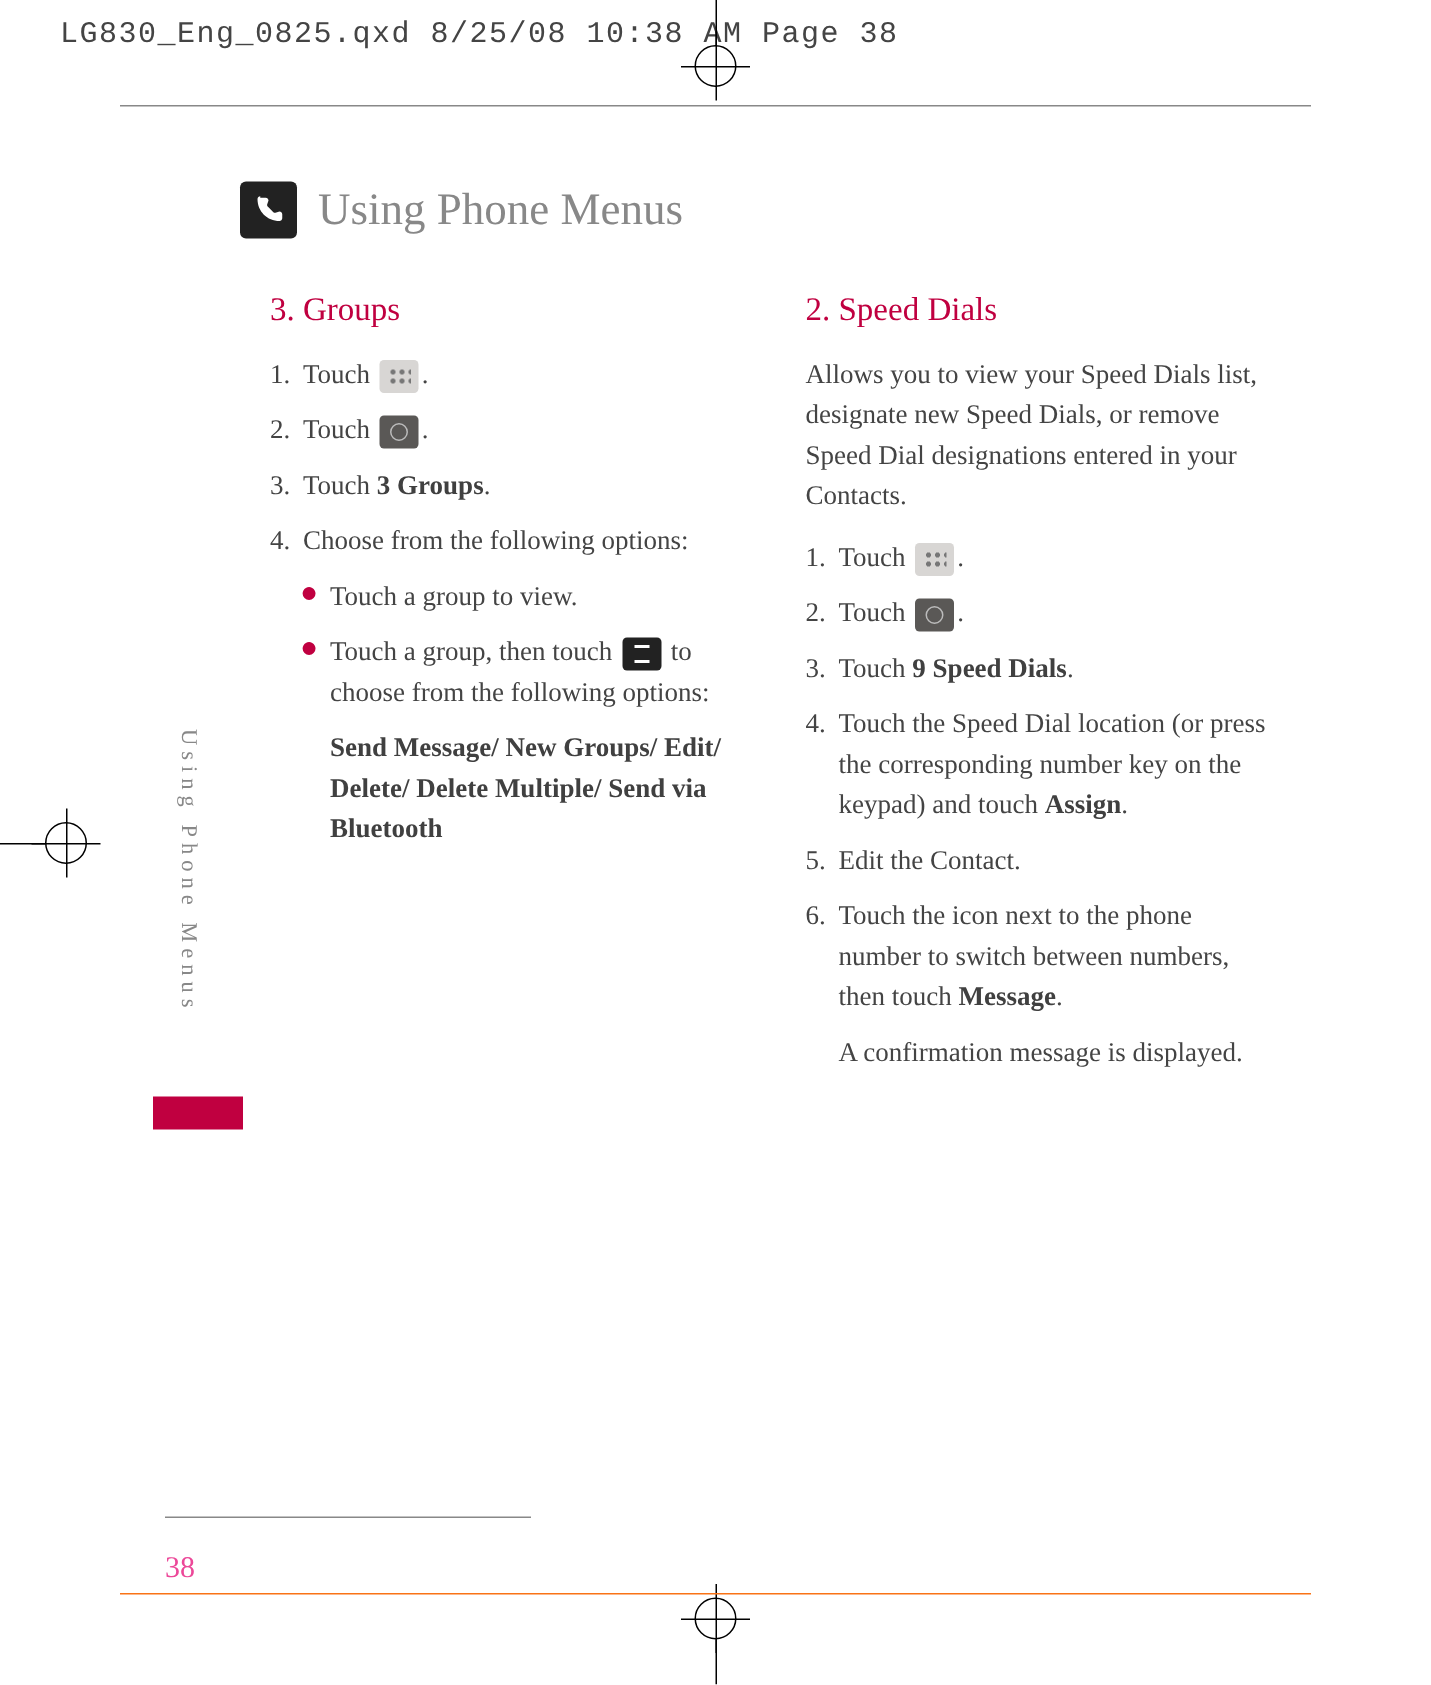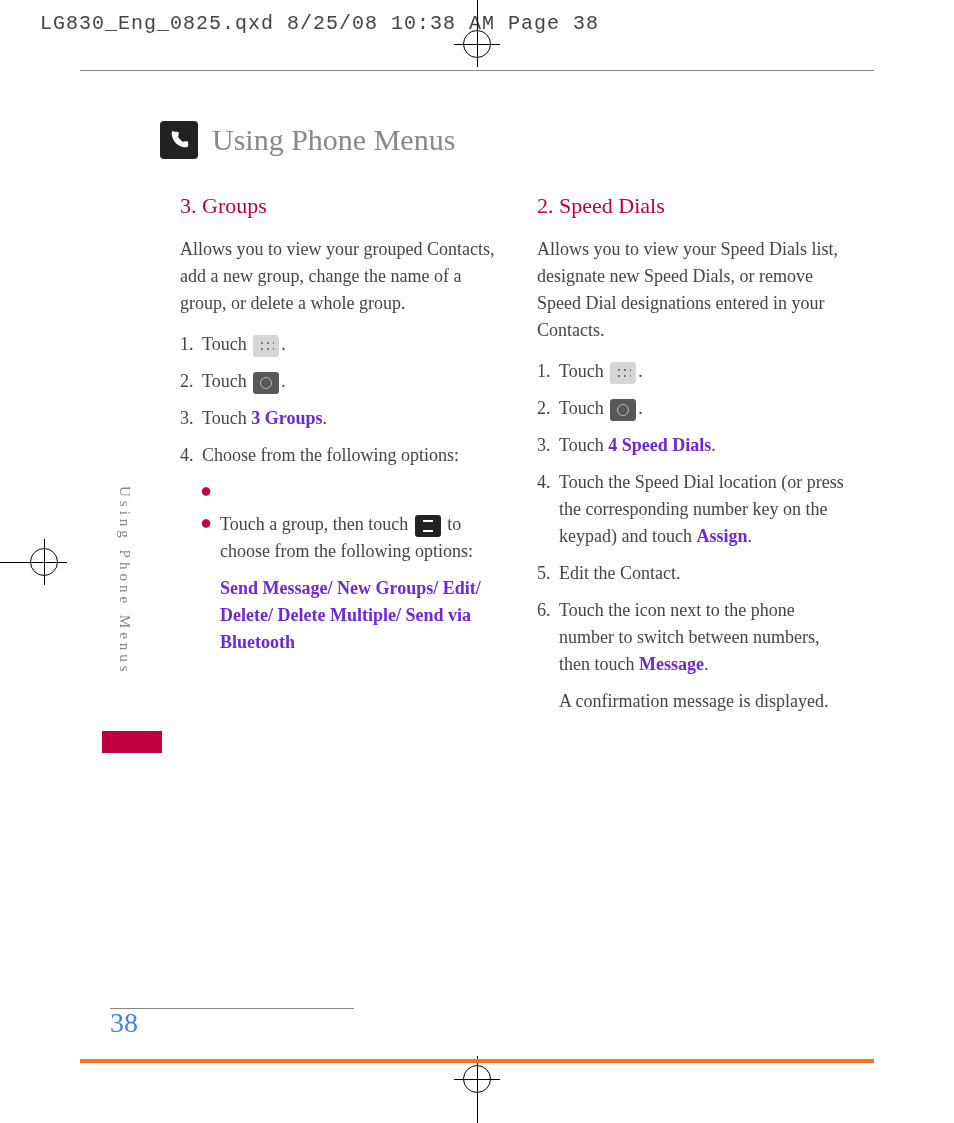--- a/index.html
+++ b/index.html
@@ -106,21 +106,21 @@
   .crop-mark-left .crop-circle-l::after {
     content:'';position:absolute;left:-10px;right:-10px;top:50%;height:1px;background:#000;
   }
   .page {
     position: absolute;
     top: 70px;
     left: 80px;
     right: 80px;
     bottom: 60px;
     border-top: 1px solid #888;
-    border-bottom: 4px solid #f97316;
+    border-bottom: 1px solid #f97316;
   }
   .page-title {
     display: flex;
     align-items: center;
     gap: 14px;
     margin: 50px 0 30px 80px;
     font-size: 30px;
     font-weight: 300;
     color: #888;
     font-family: Georgia, serif;
@@ -162,21 +162,21 @@
     margin-bottom: 10px;
   }
   .step-num {
     min-width: 22px;
   }
   .step-body {
     flex: 1;
   }
   .bold {
     font-weight: 600;
-    color: #6d28d9;
+    color: #404040;
   }
   .inline-icon {
     display: inline-flex;
     vertical-align: middle;
     width: 26px;
     height: 22px;
     background: #ccc;
     border-radius: 3px;
     align-items: center;
     justify-content: center;
@@ -245,24 +245,24 @@
   .side-accent {
     position: absolute;
     left: 22px;
     top: 660px;
     width: 60px;
     height: 22px;
     background: #c00040;
   }
   .page-number {
     position: absolute;
-    bottom: 20px;
+    bottom: 5px;
     left: 30px;
-    font-size: 28px;
-    color: #3b82f6;
+    font-size: 20px;
+    color: #ec4899;
   }
   .footer-rule {
     position:absolute;
     bottom: 50px;
     left: 30px;
     right: 520px;
     height:1px;
     background:#888;
   }
 </style>
@@ -292,21 +292,20 @@
     <span>Using Phone Menus</span>
   </div>
 
   <div class="side-label">Using Phone Menus</div>
   <div class="side-accent"></div>
 
   <div class="columns">
 
     <div class="col">
       <div class="section-title">3. Groups</div>
-      <div class="intro">Allows you to view your grouped Contacts, add a new group, change the name of a group, or delete a whole group.</div>
 
       <div class="step">
         <span class="step-num">1.</span>
         <span class="step-body">
           <span>Touch </span><span class="inline-icon grid"></span><span>.</span>
         </span>
       </div>
 
       <div class="step">
         <span class="step-num">2.</span>
@@ -322,20 +321,21 @@
         </span>
       </div>
 
       <div class="step">
         <span class="step-num">4.</span>
         <span class="step-body">Choose from the following options:</span>
       </div>
 
       <div class="bullet-row">
         <span class="bullet-dot">●</span>
+        <span>Touch a group to view.</span>
       </div>
 
       <div class="bullet-row">
         <span class="bullet-dot">●</span>
         <span>
           <span>Touch a group, then touch </span><span class="inline-icon options"></span><span> to choose from the following options:</span>
         </span>
       </div>
 
       <div class="sub-block bold">Send Message/ New Groups/ Edit/ Delete/ Delete Multiple/ Send via Bluetooth</div>
@@ -355,21 +355,21 @@
       <div class="step">
         <span class="step-num">2.</span>
         <span class="step-body">
           <span>Touch </span><span class="inline-icon contacts"></span><span>.</span>
         </span>
       </div>
 
       <div class="step">
         <span class="step-num">3.</span>
         <span class="step-body">
-          <span>Touch </span><span class="bold">4 Speed Dials</span><span>.</span>
+          <span>Touch </span><span class="bold">9 Speed Dials</span><span>.</span>
         </span>
       </div>
 
       <div class="step">
         <span class="step-num">4.</span>
         <span class="step-body">
           <span>Touch the Speed Dial location (or press the corresponding number key on the keypad) and touch </span><span class="bold">Assign</span><span>.</span>
         </span>
       </div>
 

